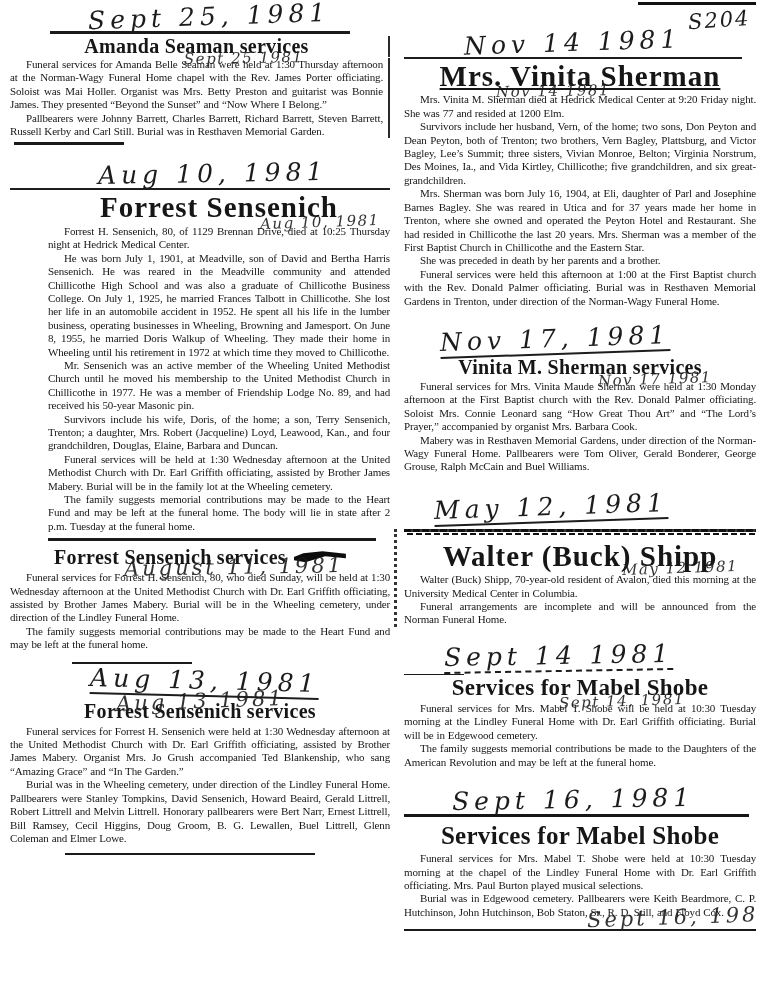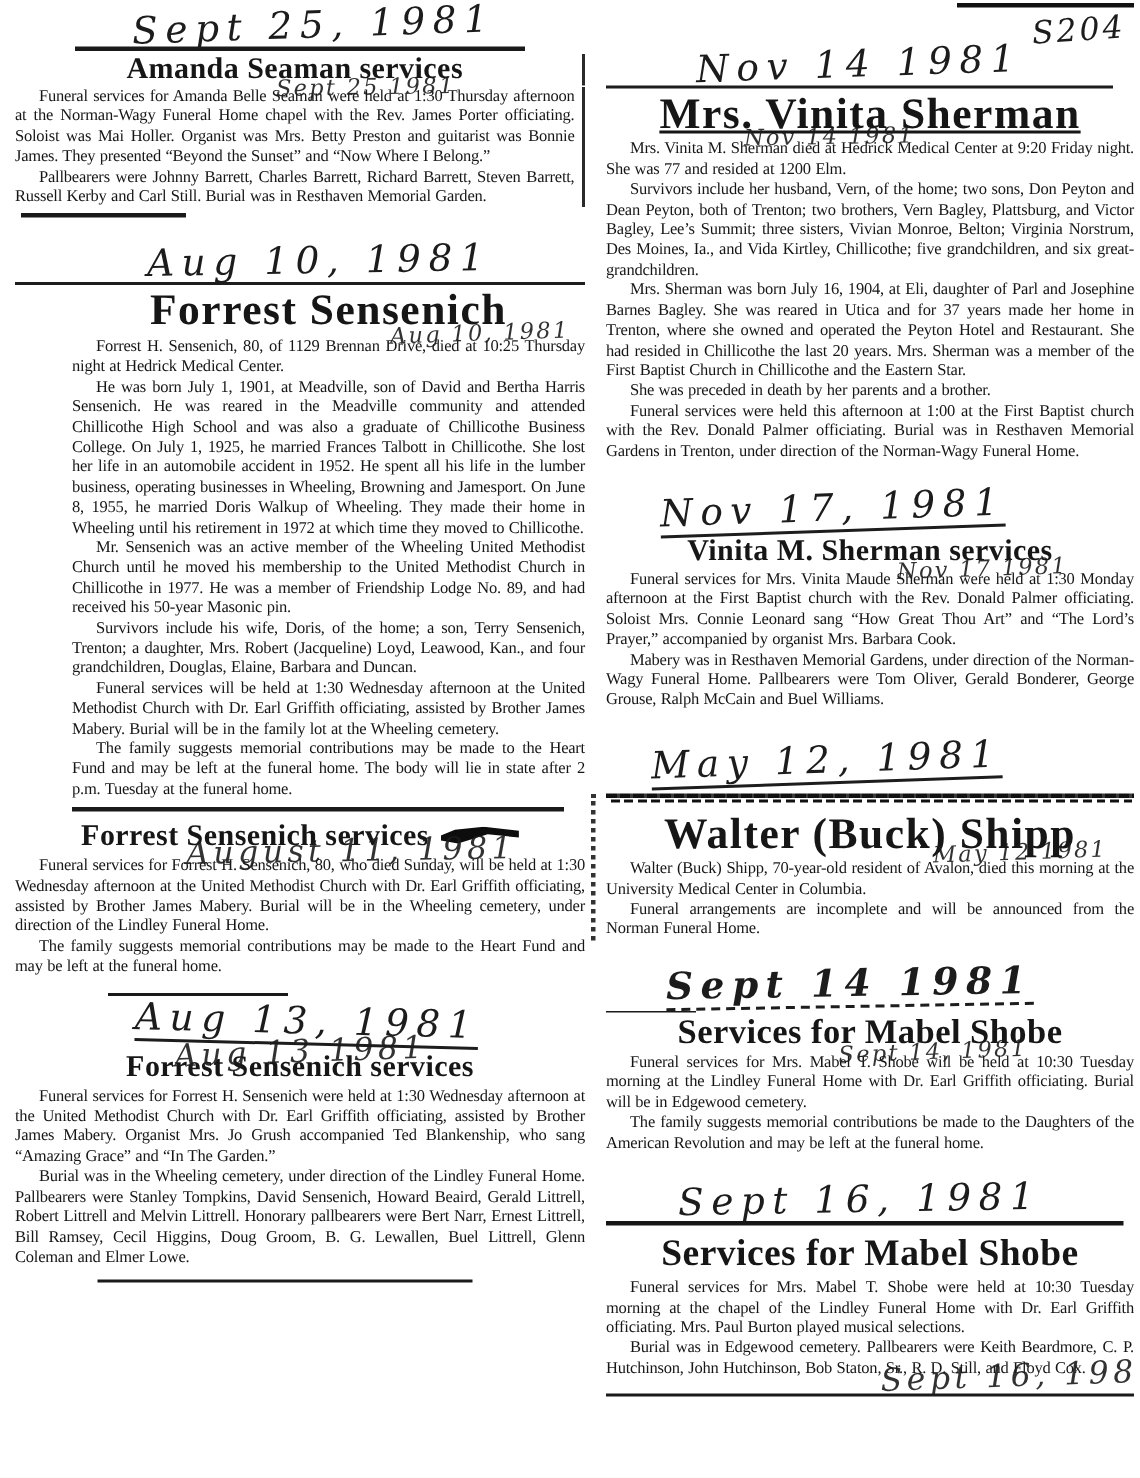--- a/index.html
+++ b/index.html
@@ -180,21 +180,21 @@
     <article class="edge-dashed" style="margin-top:6px;">
       <div class="zigzag"></div>
       <h2 class="hl hl-lg" style="margin:6px 0 2px 0;">Walter (Buck) Shipp</h2>
       <div class="bodytext">
         <span class="hand h-sm overlay rot-n2" style="top:-14px;left:62%;">May 12 1981</span>
         <p>Walter (Buck) Shipp, 70-year-old resident of Avalon, died this morning at the University Medical Center in Columbia.</p>
         <p>Funeral arrangements are incomplete and will be announced from the Norman Funeral Home.</p>
       </div>
     </article>
 
-    <div class="dateline" style="margin:14px 0 0 0;font-weight:bold;">
+    <div class="dateline" style="margin:14px 0 0 0;">
       <span class="hand h-lg rot-n1" style="margin-left:40px;border-bottom:2px dashed #1d1d1d;">Sept 14 1981</span>
     </div>
 
     <article style="margin-top:2px;">
       <div class="rule rule-thin" style="width:60px;"></div>
       <h2 class="hl hl-md" style="margin:1px 0 2px 0;font-size:23px;">Services for Mabel Shobe</h2>
       <div class="bodytext">
         <span class="hand h-sm overlay rot-n2" style="top:-10px;left:44%;">Sept 14, 1981</span>
         <p>Funeral services for Mrs. Mabel T. Shobe will be held at 10:30 Tuesday morning at the Lindley Funeral Home with Dr. Earl Griffith officiating. Burial will be in Edgewood cemetery.</p>
         <p>The family suggests memorial contributions be made to the Daughters of the American Revolution and may be left at the funeral home.</p>

